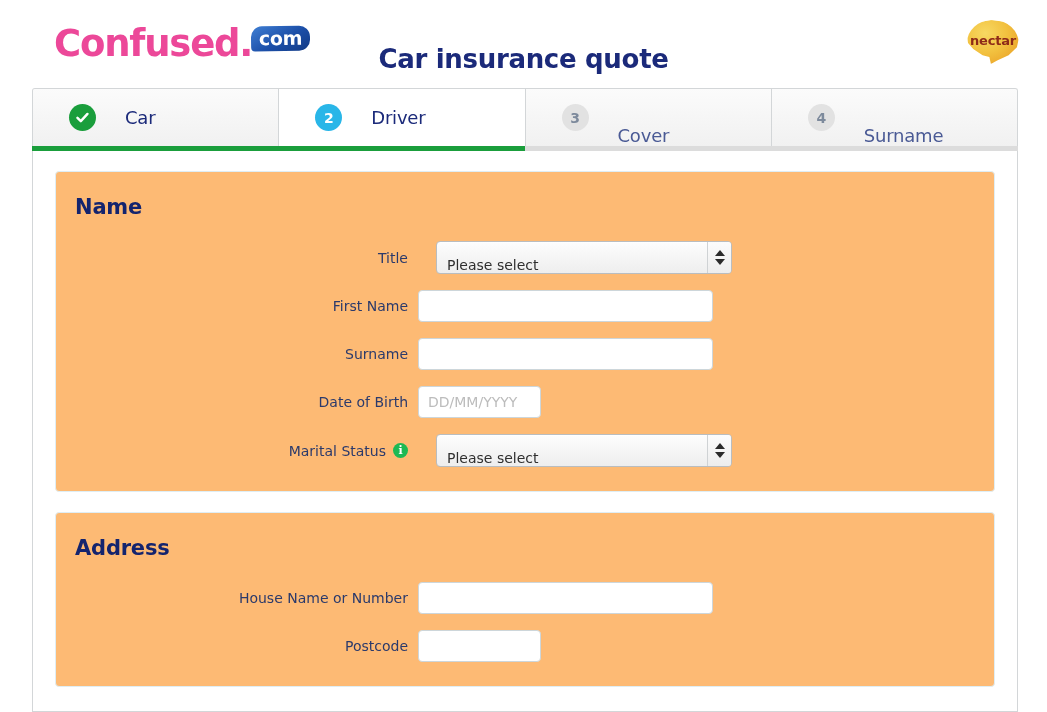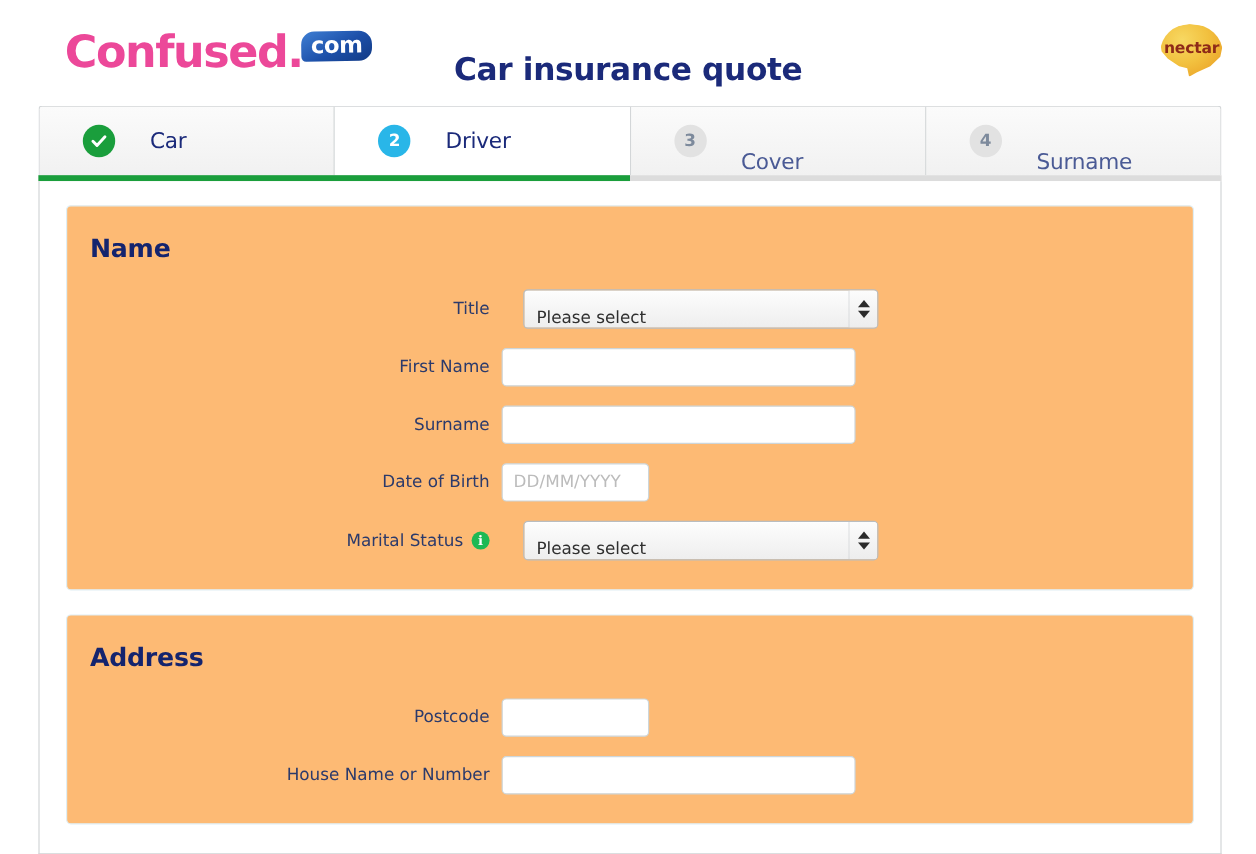--- a/index.html
+++ b/index.html
@@ -411,30 +411,30 @@
         </div>
       </div>
     </div>
   </div>
 
   <div class="panel">
     <div class="panel-title">Address</div>
 
     <div class="field-row">
       <div class="field-label">
+        <span>House Name or Number</span>
+      </div>
+      <div class="field-control">
+        <input class="text-input" type="text" value="" style="">
+      </div>
+    </div>
+
+    <div class="field-row">
+      <div class="field-label">
         <span>Postcode</span>
       </div>
       <div class="field-control">
         <input class="text-input small" type="text" value="" style="">
       </div>
     </div>
-
-    <div class="field-row">
-      <div class="field-label">
-        <span>House Name or Number</span>
-      </div>
-      <div class="field-control">
-        <input class="text-input" type="text" value="" style="">
-      </div>
-    </div>
   </div>
 
 </div>
 
 </body></html>

